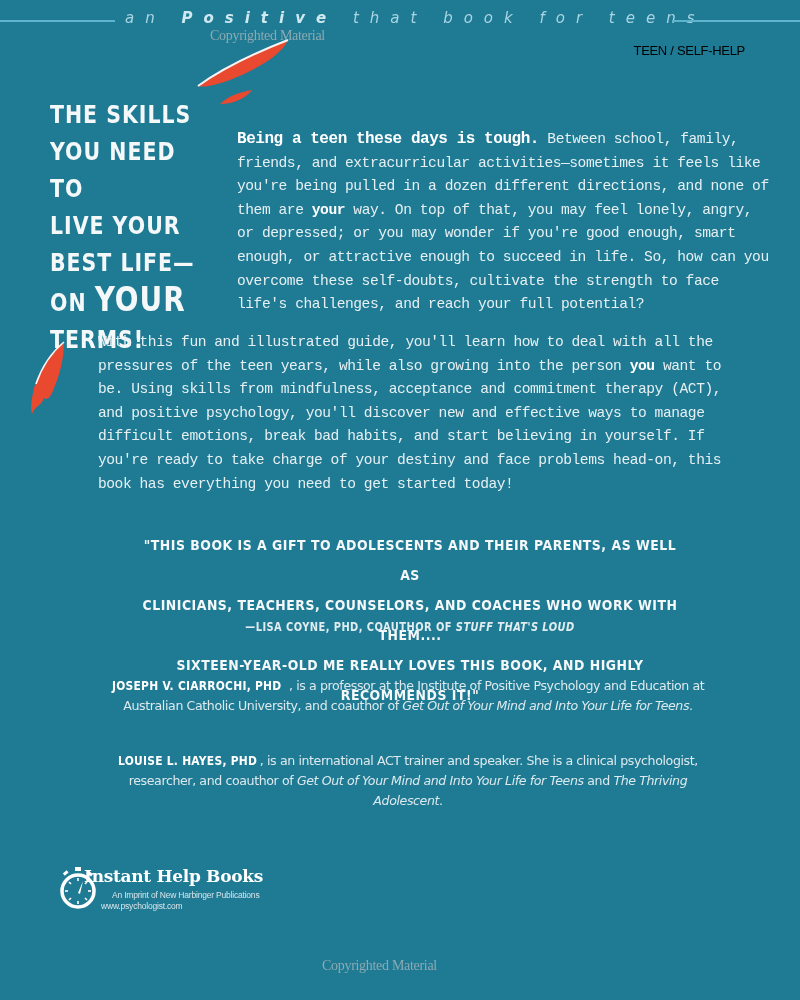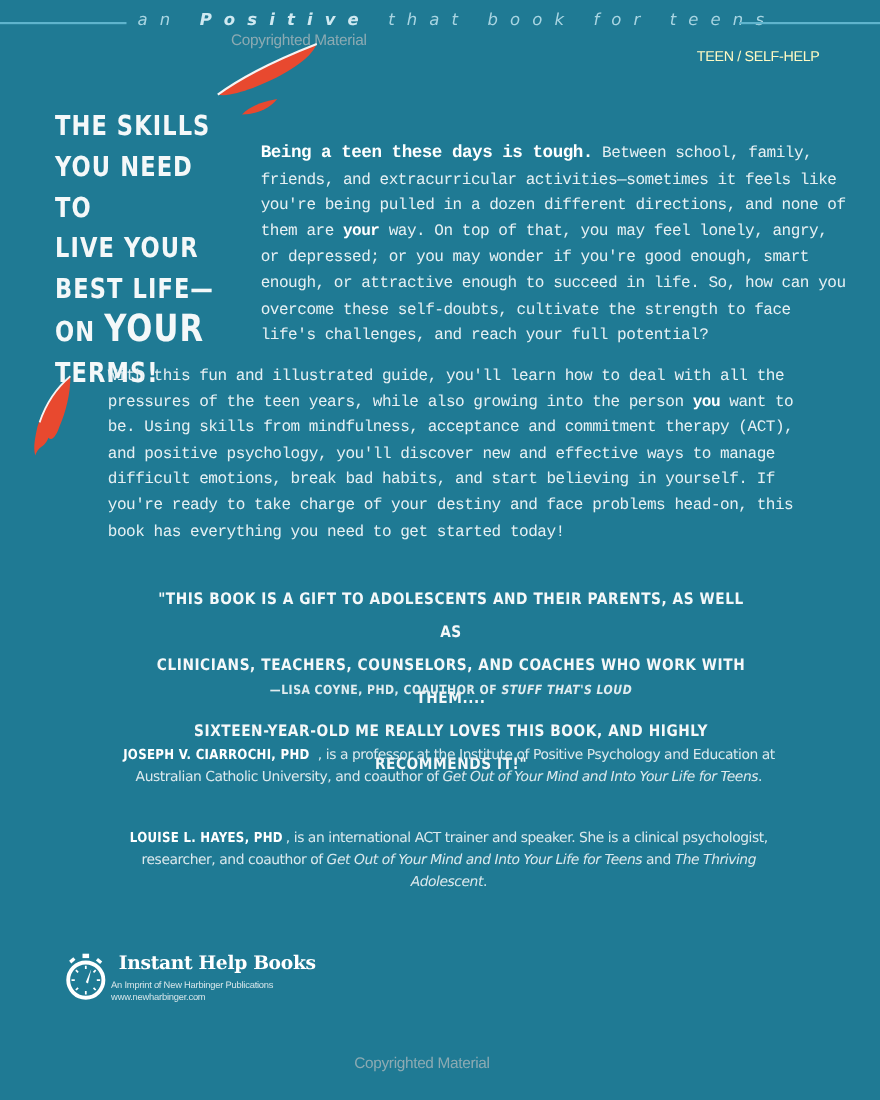--- a/index.html
+++ b/index.html
@@ -17,29 +17,29 @@
   .series-line.left { left: 0; width: 115px; }
   .series-line.right { left: 672px; width: 128px; }
   .series-text {
     top: 9px; left: 125px; width: 540px;
     font-family: "DejaVu Sans", sans-serif;
     font-style: italic; font-size: 15px; letter-spacing: 11px;
     color: #a9d5e2; white-space: nowrap;
   }
   .series-text .strong { font-weight: bold; color: #cfe9f1; }
   .watermark {
-    font-family: Liberation Sans, sans-serif;
+    font-family: Liberation Serif, serif;
     font-size: 14px; color: #9fb3b8; opacity: 0.85; letter-spacing: -0.3px;
   }
   .watermark.top { top: 28px; left: 210px; }
   .watermark.bottom { top: 958px; left: 322px; }
   .category {
     top: 43px; right: 55px;
     font-family: "Liberation Sans", sans-serif;
-    font-size: 13px; color: #fef9c3; letter-spacing: -0.3px;
+    font-size: 13px; color: #000000; letter-spacing: -0.3px;
   }
 
   
   .headline {
     top: 96px; left: 50px; width: 190px;
     font-family: "DejaVu Sans", sans-serif;
     font-weight: bold; font-size: 25px; line-height: 37px;
     color: #f4f8f9; letter-spacing: 1.2px;
     transform: scaleX(0.82); transform-origin: left top;
     text-transform: uppercase;
@@ -86,29 +86,29 @@
     display: inline-block; transform: scaleX(0.85); transform-origin: left center;
     margin-right: -22px;
   }
   .bio i { font-style: italic; }
   .bio1 { top: 676px; }
   .bio2 { top: 751px; }
 
   
   .pub-logo { top: 866px; left: 58px; width: 40px; height: 44px; }
   .pub-name {
-    top: 866px; left: 108px;
+    top: 866px; left: 84px;
     font-family: "DejaVu Serif", serif; font-weight: bold;
     font-size: 17px; color: #ffffff; letter-spacing: -0.3px;
   }
   .pub-sub {
     left: 101px; font-family: "Liberation Sans", sans-serif;
     font-size: 8.5px; color: #d7e6ea; letter-spacing: -0.2px;
   }
-  .pub-sub.l1 { top: 890px; }
+  .pub-sub.l1 { top: 890px; margin-left: 11px; }
   .pub-sub.l2 { top: 901px; }
 
   .swoosh { pointer-events: none; }
 </style>
 </head>
 <body>
 
 <div class="abs series-line left"></div>
 <div class="abs series-text">
   <span>an</span>
@@ -167,15 +167,15 @@
       <line x1="30" y1="25" x2="33" y2="25"></line>
     <line x1="11" y1="16" x2="13" y2="18"></line>
       <line x1="27" y1="32" x2="29" y2="34"></line>
     <line x1="11" y1="34" x2="13" y2="32"></line>
       <line x1="27" y1="18" x2="29" y2="16"></line>
   </g>
   <path d="M20 27 L25 15 L22 28 Z" fill="#ffffff"></path>
 </svg>
 <div class="abs pub-name">Instant Help Books</div>
 <div class="abs pub-sub l1">An Imprint of New Harbinger Publications</div>
-<div class="abs pub-sub l2">www.newharbinger.com</div>
+<div class="abs pub-sub l2">www.psychologist.com</div>
 
 <div class="abs watermark bottom">Copyrighted Material</div>
 
 </body></html>

